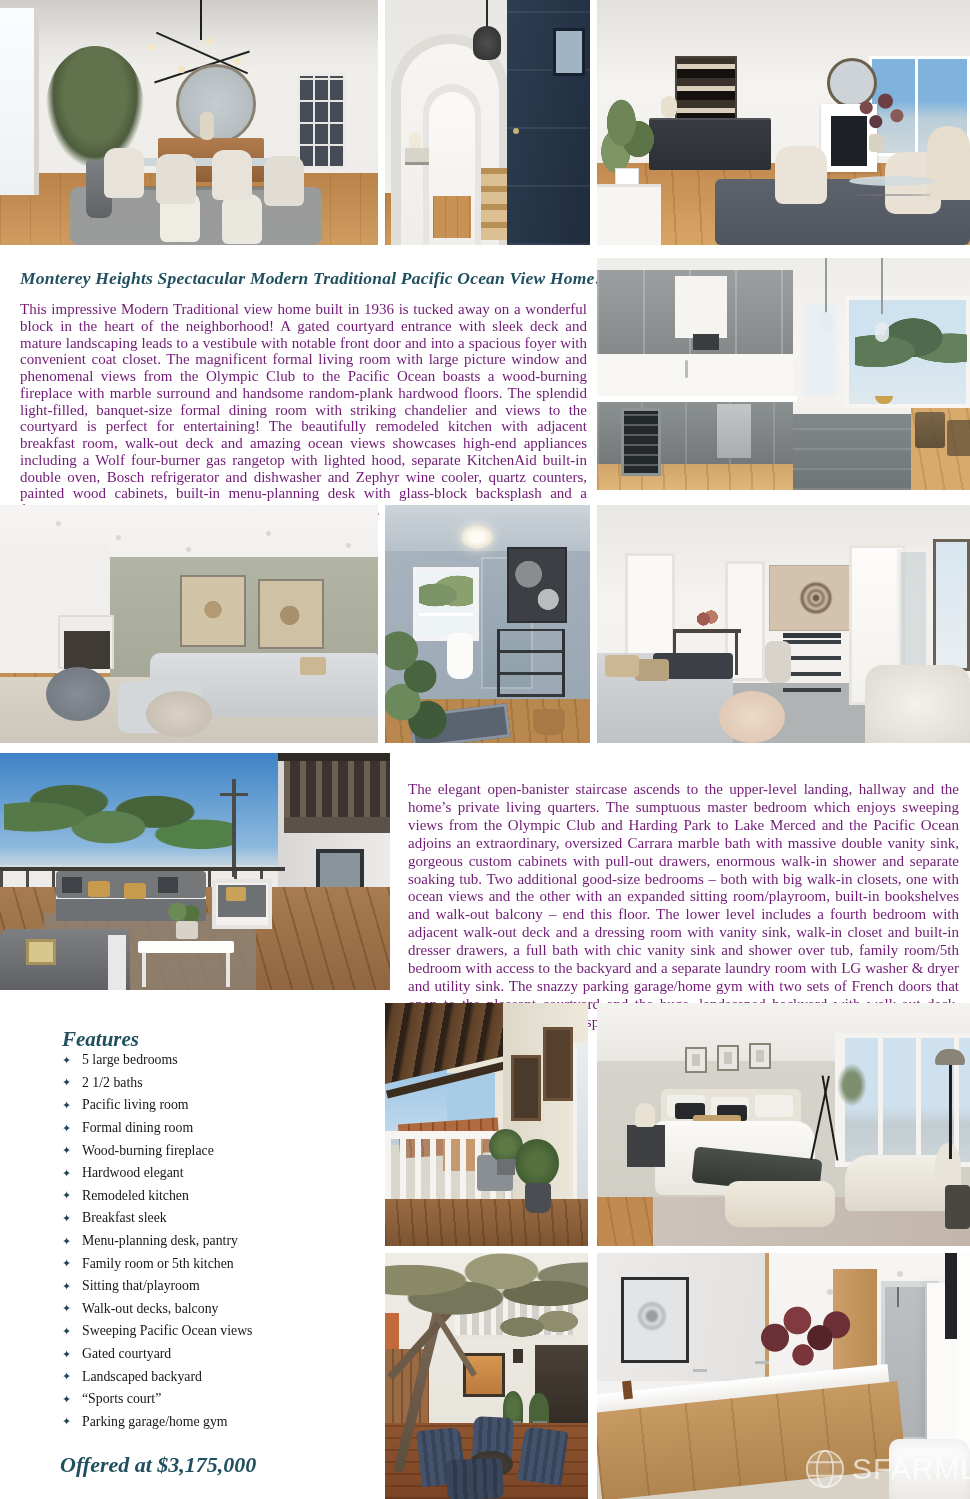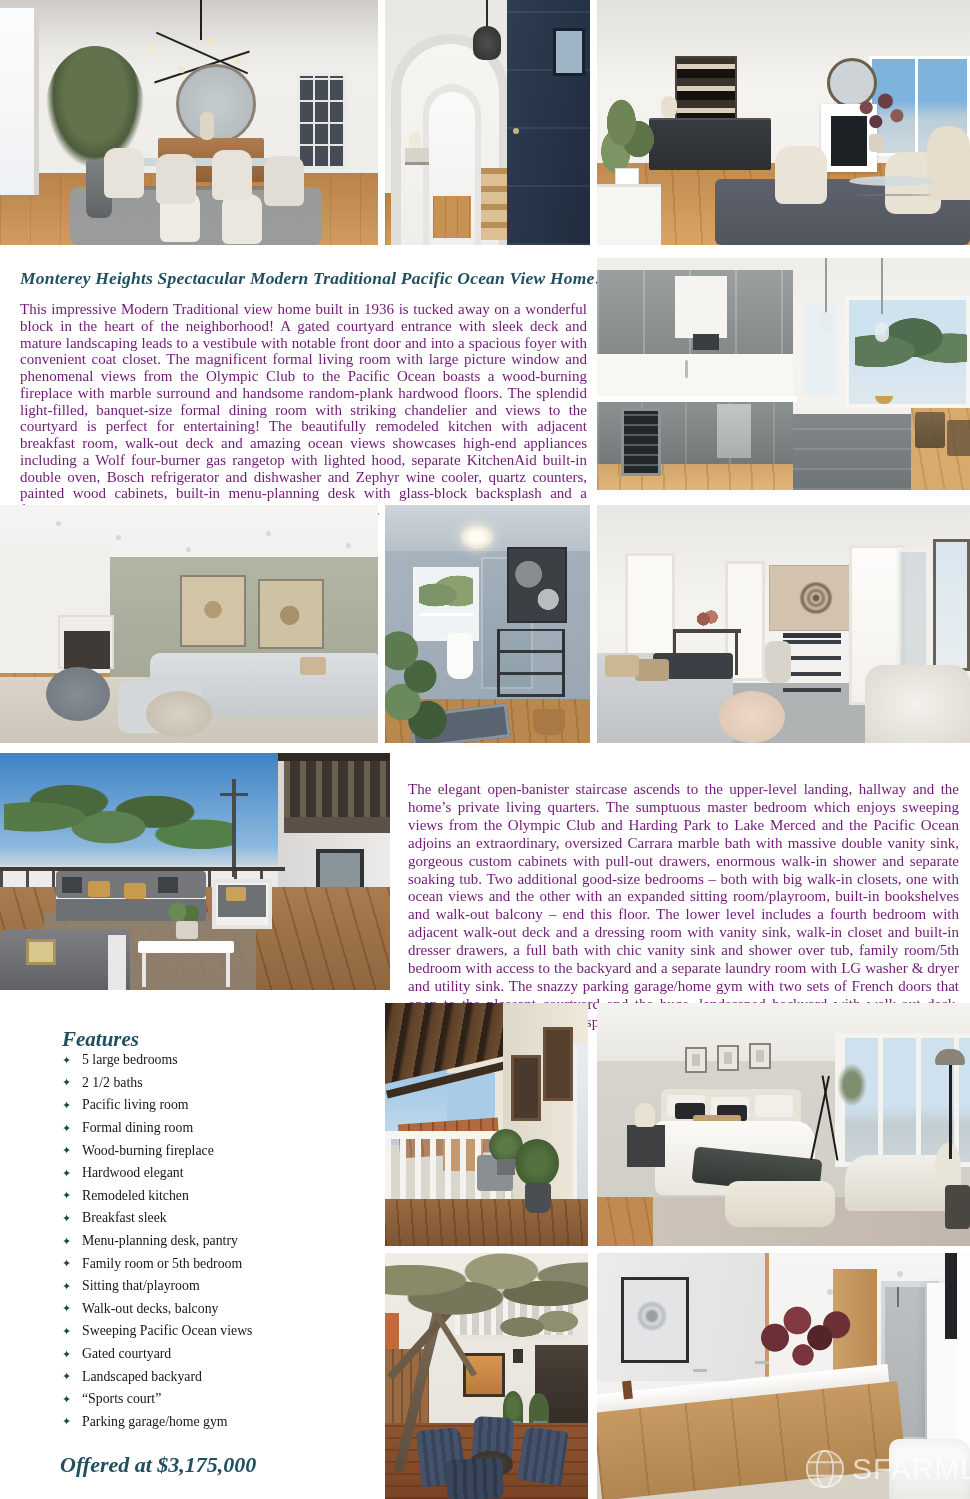--- a/index.html
+++ b/index.html
@@ -245,21 +245,21 @@
     <li class="feat">
         <span class="bullet">✦</span>
         <span>Breakfast sleek</span>
       </li>
     <li class="feat">
         <span class="bullet">✦</span>
         <span>Menu-planning desk, pantry</span>
       </li>
     <li class="feat">
         <span class="bullet">✦</span>
-        <span>Family room or 5th bedroom</span>
+        <span>Family room or 5th kitchen</span>
       </li>
     <li class="feat">
         <span class="bullet">✦</span>
         <span>Sitting that/playroom</span>
       </li>
     <li class="feat">
         <span class="bullet">✦</span>
         <span>Walk-out decks, balcony</span>
       </li>
     <li class="feat">

